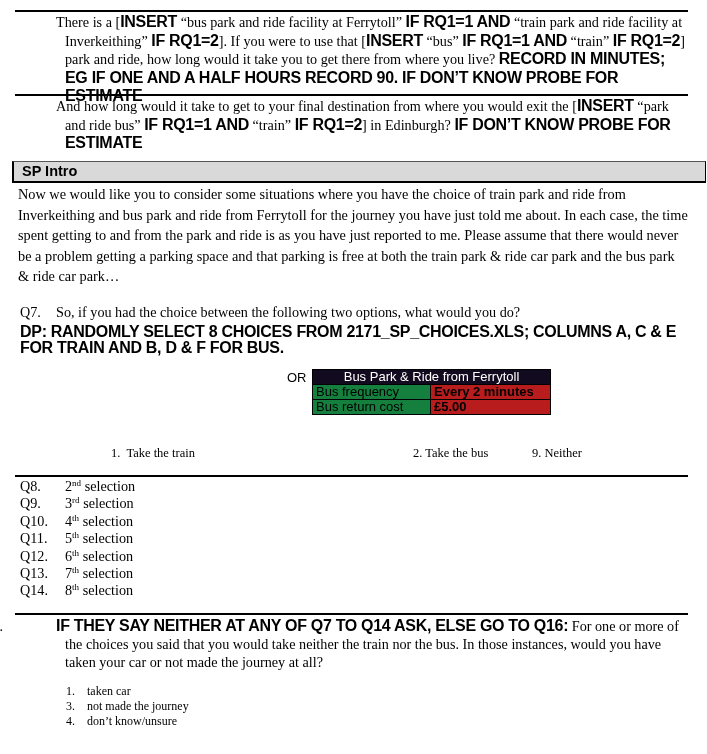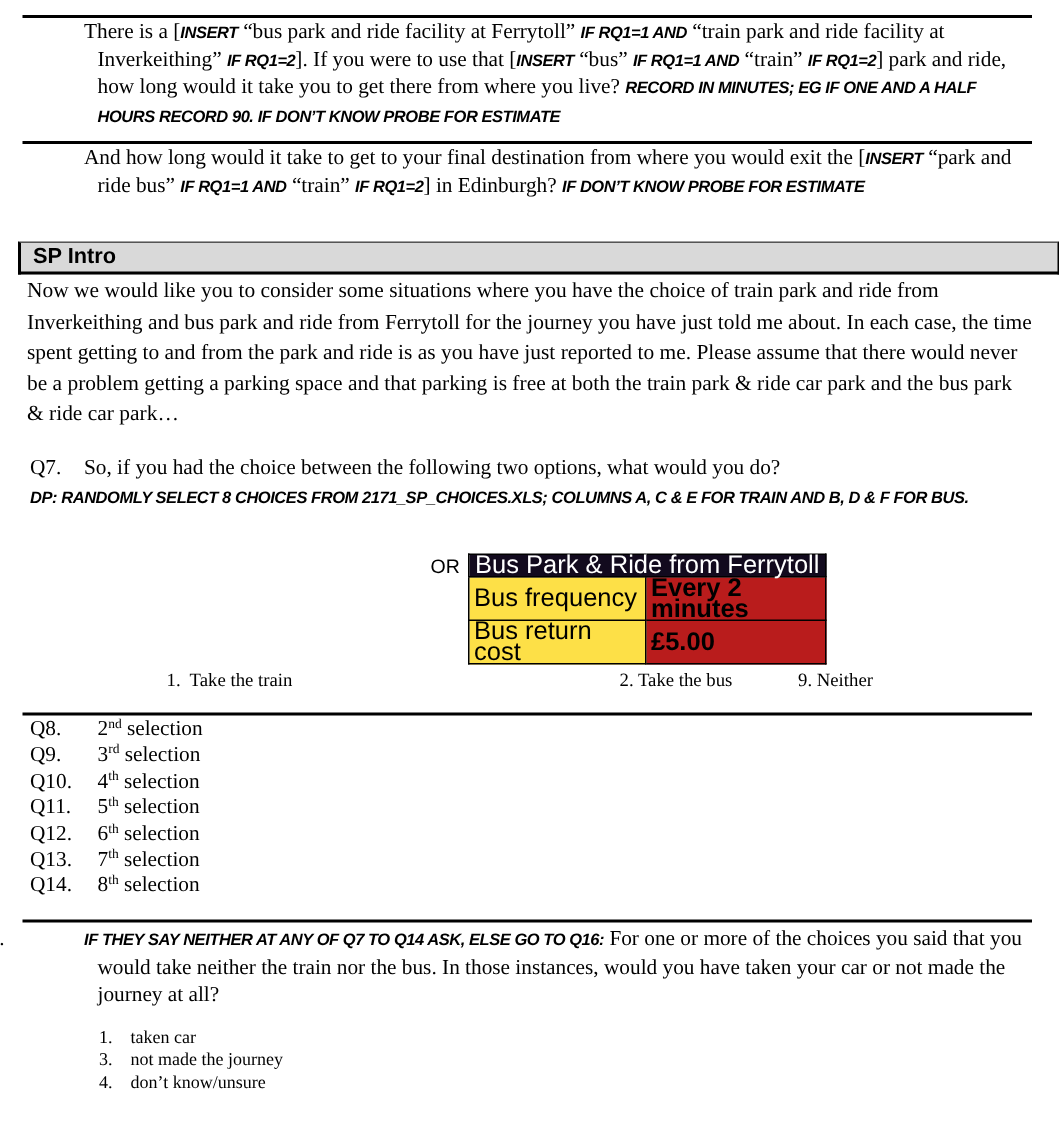--- a/index.html
+++ b/index.html
@@ -1,42 +1,42 @@
 <!DOCTYPE html>
 <html><head>
   <meta charset="utf-8">
   <style>
     html, body { margin: 0; padding: 0; background: #ffffff; }
     body {
       width: 707px; height: 754px; position: relative; overflow: hidden;
       font-family: "Liberation Serif", serif; font-size: 14.2px; color: #000;
     }
-    .sans { font-family: "Liberation Sans", sans-serif; font-weight: bold; font-size: 11px; letter-spacing: -0.3px; font-style: italic; }
+    .sans { font-family: "Liberation Sans", sans-serif; font-weight: bold; font-size: 16px; letter-spacing: -0.3px; }
     .rule { position: absolute; left: 15px; width: 673px; height: 2px; background: #000; }
     .q { position: absolute; left: 20px; width: 665px; line-height: 17.5px; }
     .q .num { display: inline-block; width: 36px; }
     .q .hang { padding-left: 45px; text-indent: -45px; }
     .sp-bar {
       position: absolute; left: 12px; top: 161px; width: 679px; height: 19px;
       background: #d9d9d9; border-left: 2px solid #000; border-right: 1px solid #000;
       border-top: 1px solid #555; border-bottom: 2px solid #000; padding-left: 12px;
     }
     .sp-bar span { position: absolute; left: 8px; top: 1px; font-family: "Liberation Sans", sans-serif; font-weight: bold; font-size: 14.5px; }
     .para { position: absolute; left: 18px; width: 670px; line-height: 20.6px; font-size: 14.3px; }
     .or { position: absolute; left: 287px; top: 370px; font-family: "Liberation Sans", sans-serif; font-size: 13px; }
     table.bus {
       position: absolute; left: 312px; top: 369px; border-collapse: collapse;
-      font-family: "Liberation Sans", sans-serif; font-size: 17px; line-height: 14px;
+      font-family: "Liberation Sans", sans-serif; font-size: 13px; line-height: 14px;
     }
     table.bus td { border: 1px solid #000; padding: 0 3px; height: 14px; }
     table.bus th {
       background: #120a1e; color: #fff; font-weight: normal; border: 1px solid #000;
       height: 14px; padding: 0 3px; text-align: center;
     }
-    table.bus td.lbl { background: #fde047; width: 111px; }
+    table.bus td.lbl { background: #15803d; width: 111px; }
     table.bus td.val { background: #b91c1c; width: 113px; font-weight: bold; }
     .choice { position: absolute; top: 446px; font-size: 12.5px; }
     .sel { position: absolute; left: 20px; font-size: 14.2px; line-height: 17.4px; }
     .sel .n { display: inline-block; width: 45px; }
     sup { font-size: 9px; vertical-align: 5px; line-height: 0; }
     .opts { position: absolute; left: 66px; top: 684px; font-size: 12px; line-height: 15px; }
     .opts .n { display: inline-block; width: 21px; }
   </style>
 </head>
 <body>

